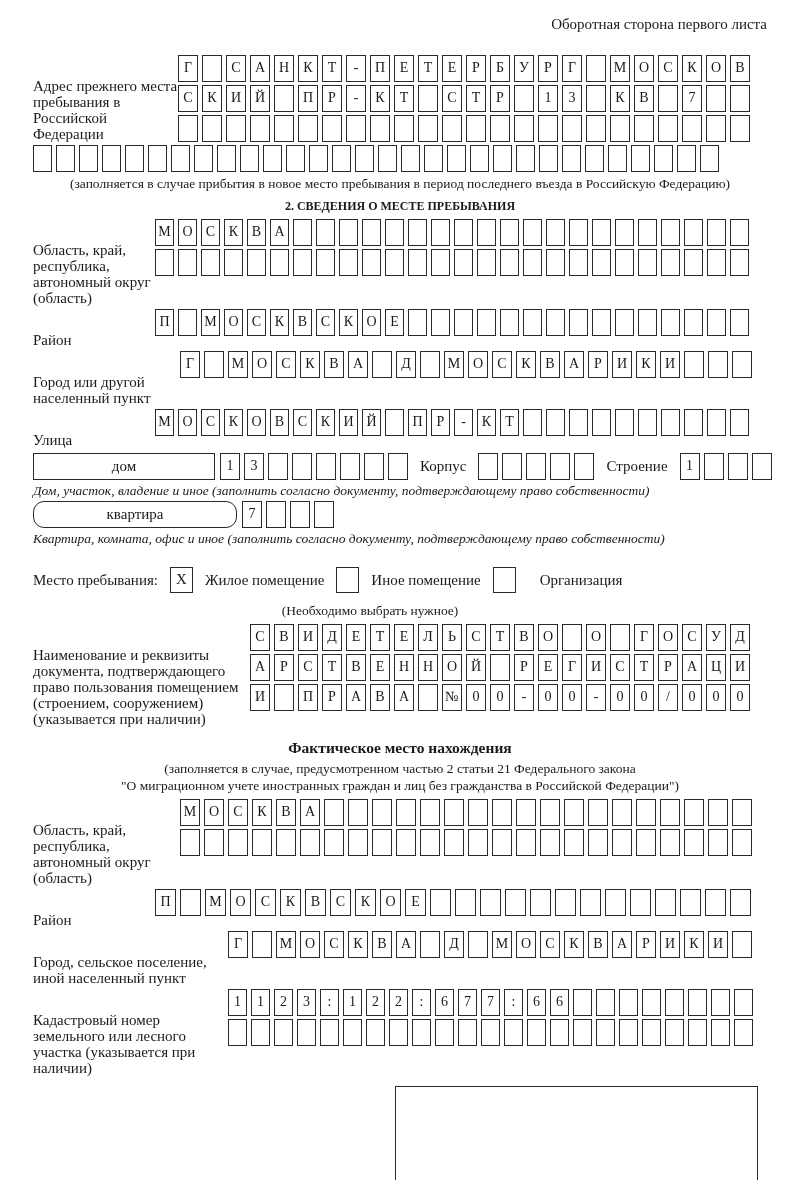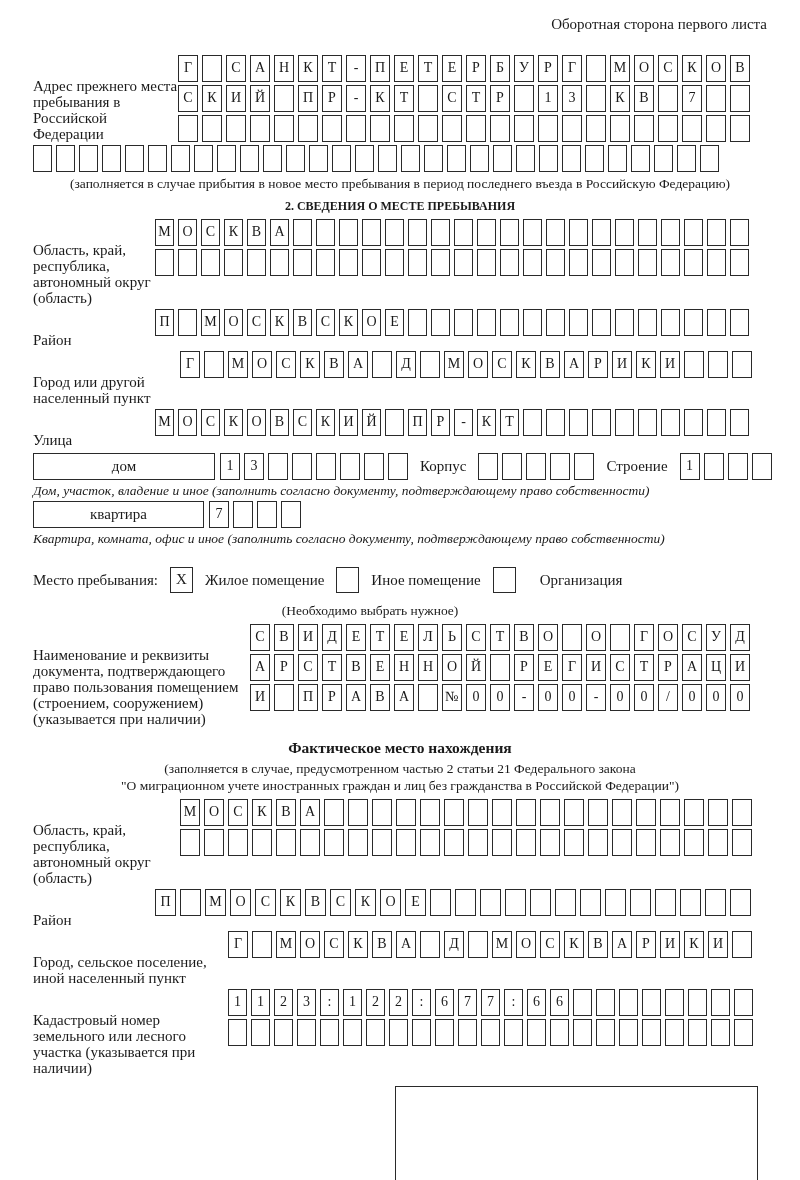--- a/index.html
+++ b/index.html
@@ -347,21 +347,21 @@
     <div class="cellrow">
         <span class="c">1</span>
         <span class="c"></span>
         <span class="c"></span>
         <span class="c"></span>
       </div>
   </div>
   <div class="capl">Дом, участок, владение и иное (заполнить согласно документу, подтверждающему право собственности)</div>
 
   <div class="houserow" style="margin-top:2px;">
-    <div class="boxlabel" style="width:171px;">квартира</div>
+    <div class="boxlabel" style="width:204px;border-radius:11px;">квартира</div>
     <div class="cellrow">
         <span class="c">7</span>
         <span class="c"></span>
         <span class="c"></span>
         <span class="c"></span>
       </div>
   </div>
   <div class="capl">Квартира, комната, офис и иное (заполнить согласно документу, подтверждающему право собственности)</div>
 
   <div class="checkrow">

